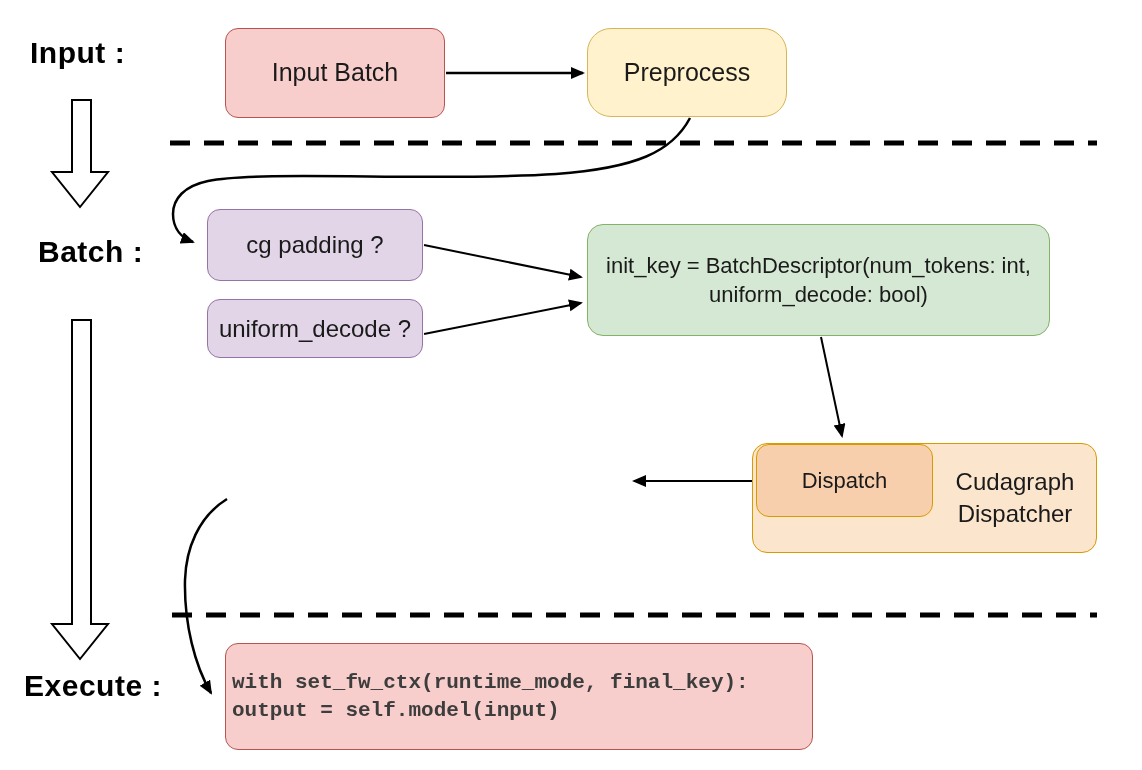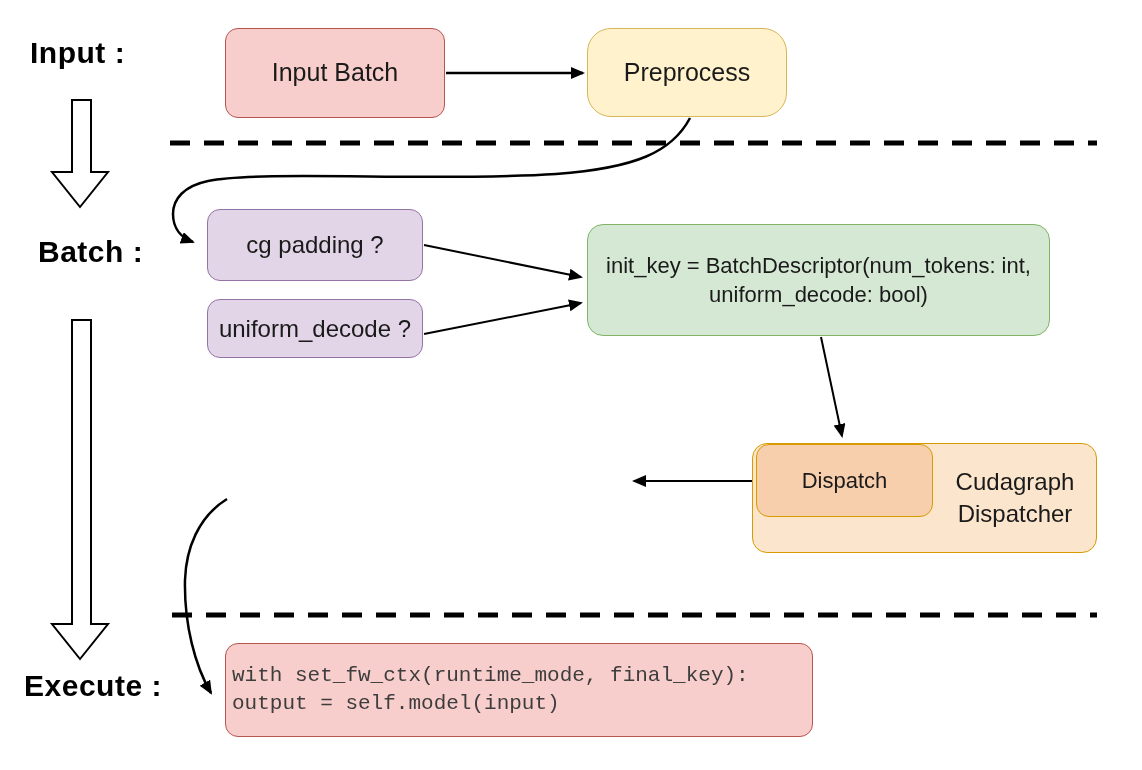--- a/index.html
+++ b/index.html
@@ -23,23 +23,23 @@
   #node-input-batch{left:225px;top:28px;width:220px;height:90px;font-size:25px;}
   #node-preprocess{left:587px;top:28px;width:200px;height:89px;font-size:25px;}
   #node-cg-padding{left:207px;top:209px;width:216px;height:72px;font-size:24px;}
   #node-uniform-decode{left:207px;top:299px;width:216px;height:59px;font-size:24px;align-items:center;}
   #node-init-key{left:587px;top:224px;width:463px;height:112px;font-size:22px;line-height:29px;}
   #node-runtime-mode{left:227px;top:444px;width:398px;height:108px;font-size:20px;line-height:29px;}
   #node-dispatcher-outer{left:752px;top:443px;width:345px;height:110px;}
   #node-dispatch{left:756px;top:444px;width:177px;height:73px;font-size:22px;}
   #label-cudagraph-dispatcher{left:933px;top:443px;width:164px;height:110px;font-size:24px;line-height:32px;background:transparent;border:none;}
   #node-execute-code{
-    left:225px;top:643px;width:588px;height:94px;
+    left:225px;top:643px;width:588px;height:107px;
     font-family:"Liberation Mono",monospace;font-size:21px;line-height:28px;color:#3d3d3d;
-    align-items:flex-start;padding-left:6px;text-align:right;
+    align-items:flex-start;padding-left:6px;text-align:right;font-weight:bold;
   }
   .pre{white-space:pre;}
   svg.overlay{position:absolute;left:0;top:0;pointer-events:none;z-index:6;}
   .node{z-index:3;}
   .stage-label{z-index:4;}
 </style>
 </head>
 <body>
 
 <div id="canvas">

